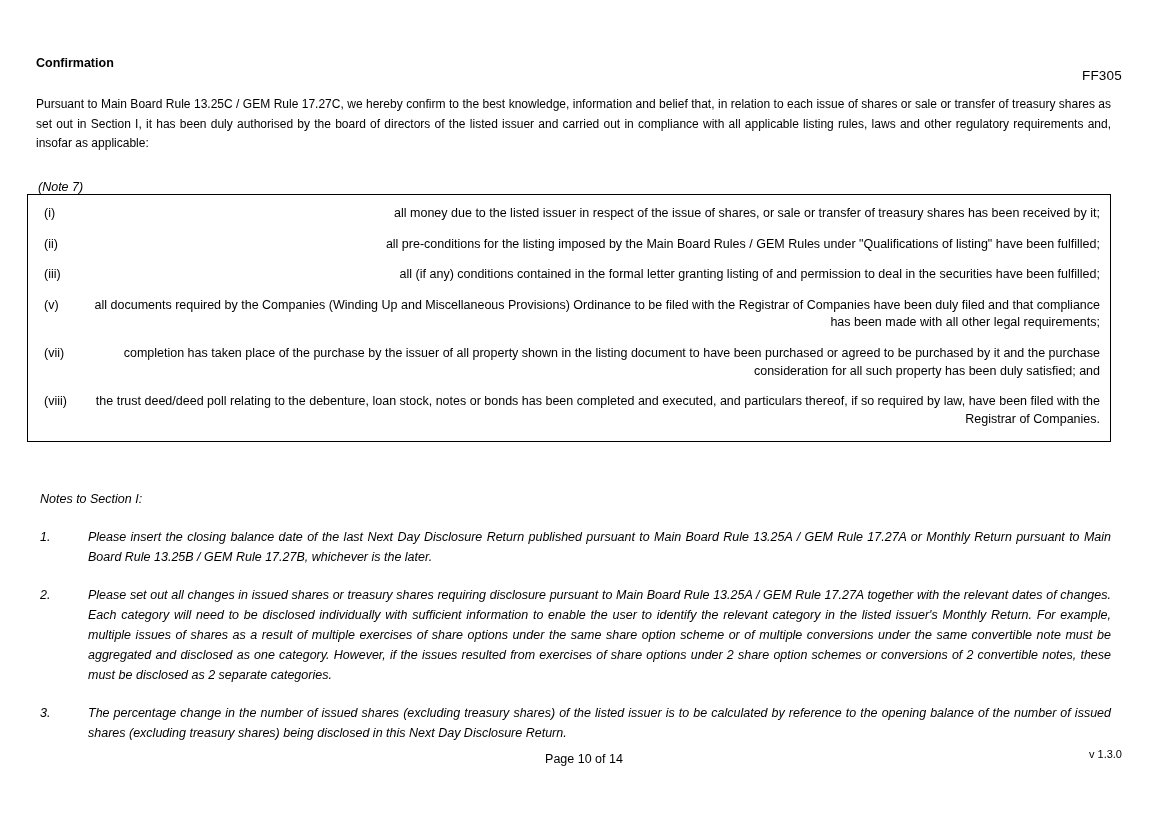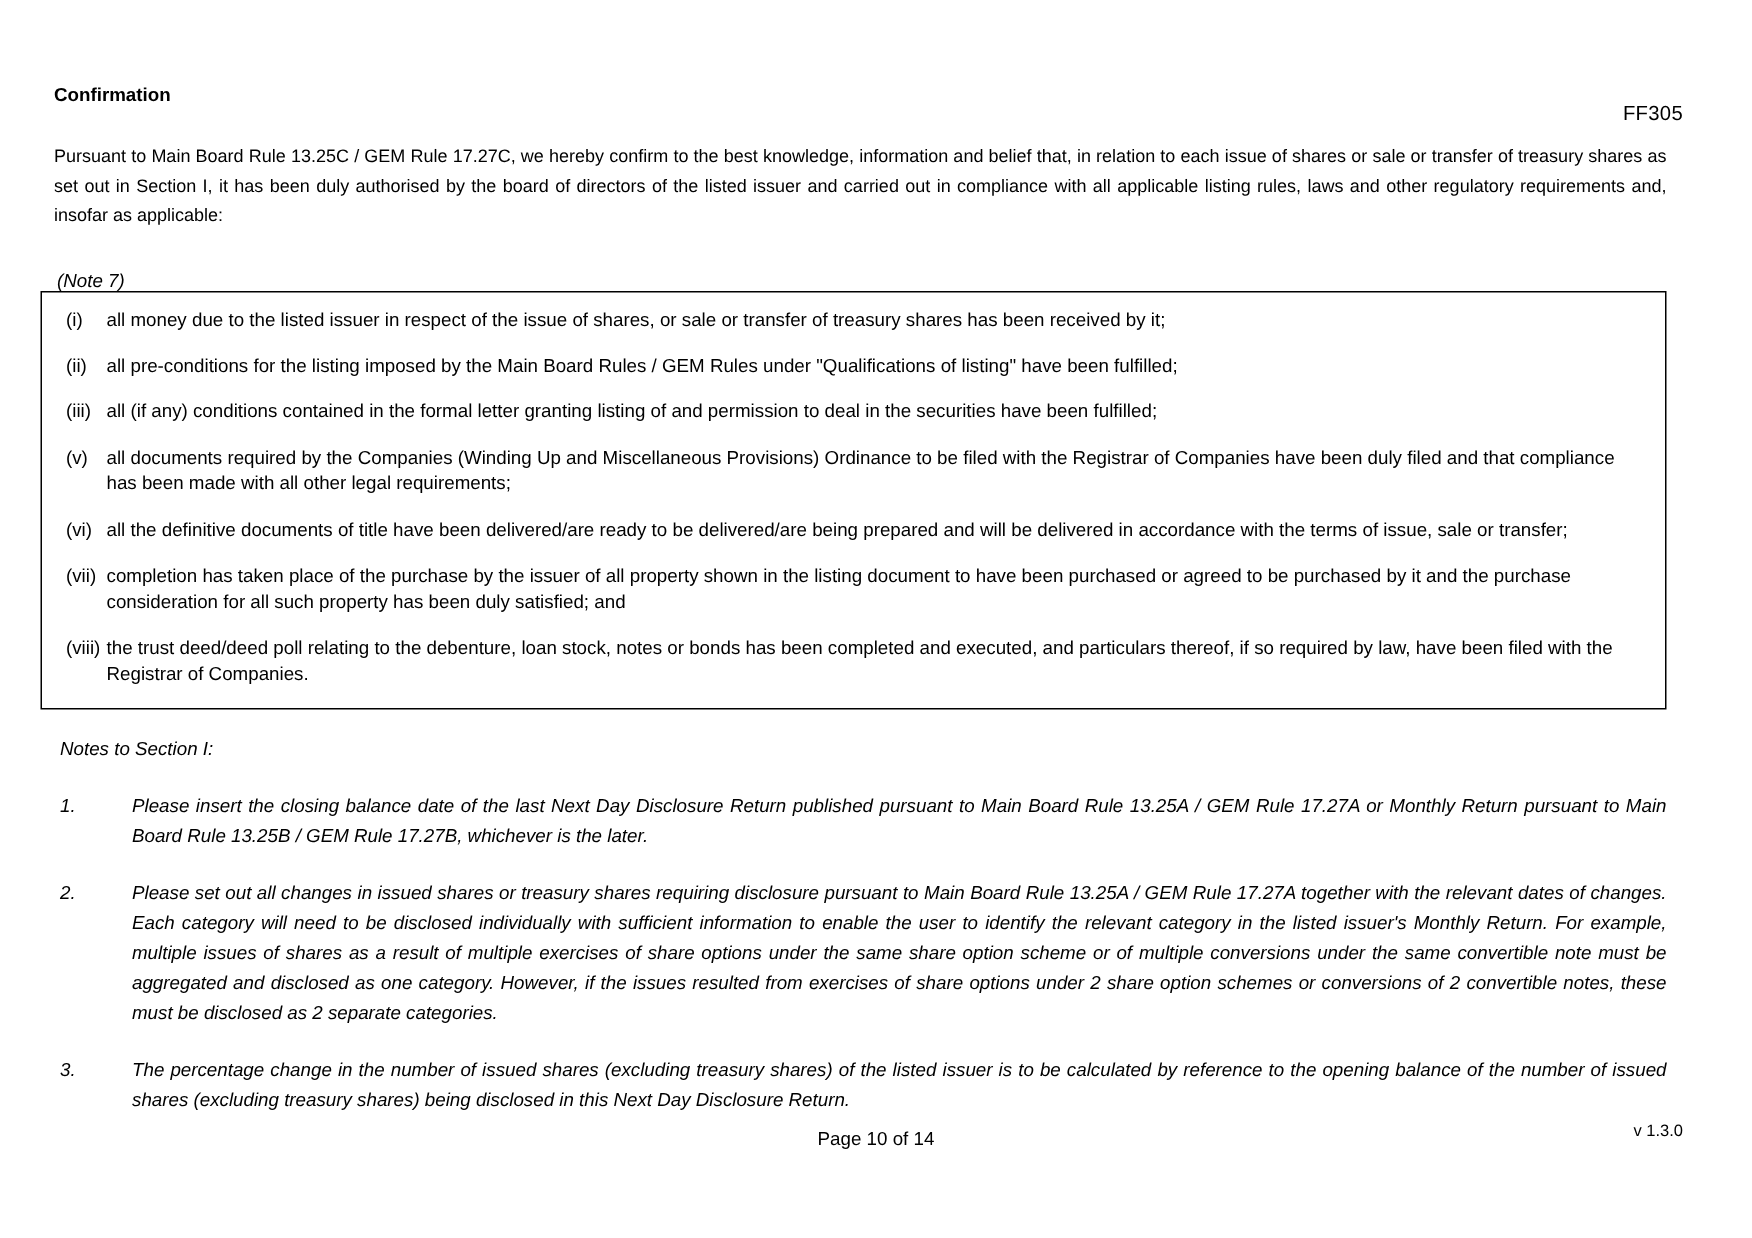--- a/index.html
+++ b/index.html
@@ -72,21 +72,21 @@
     margin-bottom: 1px;
   }
   .item .marker {
     flex: 0 0 auto;
     width: 33px;
     padding-left: 6px;
     box-sizing: border-box;
   }
   .item .text {
     flex: 1 1 auto;
-    text-align: left;
+    text-align: right;
   }
   .item.wide .marker {
     width: 33px;
   }
   .notes-heading {
     position: absolute;
     top: 492px;
     left: 40px;
     font-size: 12.5px;
     font-style: italic;
@@ -158,24 +158,20 @@
       <div class="marker">(iii)</div>
       <div class="text">all (if any) conditions contained in the formal letter granting listing of and permission to deal in the securities have been fulfilled;</div>
     </div>
 
 
     <div class="item">
       <div class="marker">(v)</div>
       <div class="text">all documents required by the Companies (Winding Up and Miscellaneous Provisions) Ordinance to be filed with the Registrar of Companies have been duly filed and that compliance has been made with all other legal requirements;</div>
     </div>
 
-    <div class="item">
-      <div class="marker">(vi)</div>
-      <div class="text">all the definitive documents of title have been delivered/are ready to be delivered/are being prepared and will be delivered in accordance with the terms of issue, sale or transfer;</div>
-    </div>
 
     <div class="item">
       <div class="marker">(vii)</div>
       <div class="text">completion has taken place of the purchase by the issuer of all property shown in the listing document to have been purchased or agreed to be purchased by it and the purchase consideration for all such property has been duly satisfied; and</div>
     </div>
 
     <div class="item wide">
       <div class="marker">(viii)</div>
       <div class="text">the trust deed/deed poll relating to the debenture, loan stock, notes or bonds has been completed and executed, and particulars thereof, if so required by law, have been filed with the Registrar of Companies.</div>
     </div>

